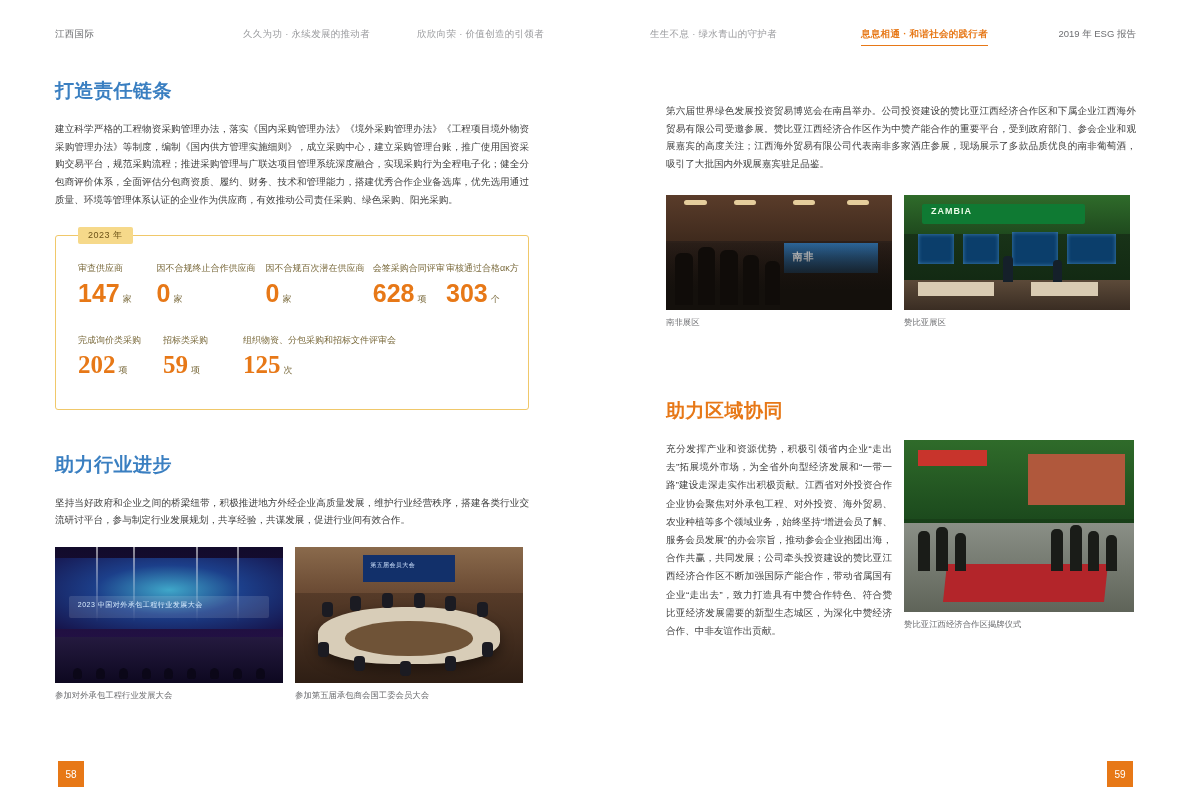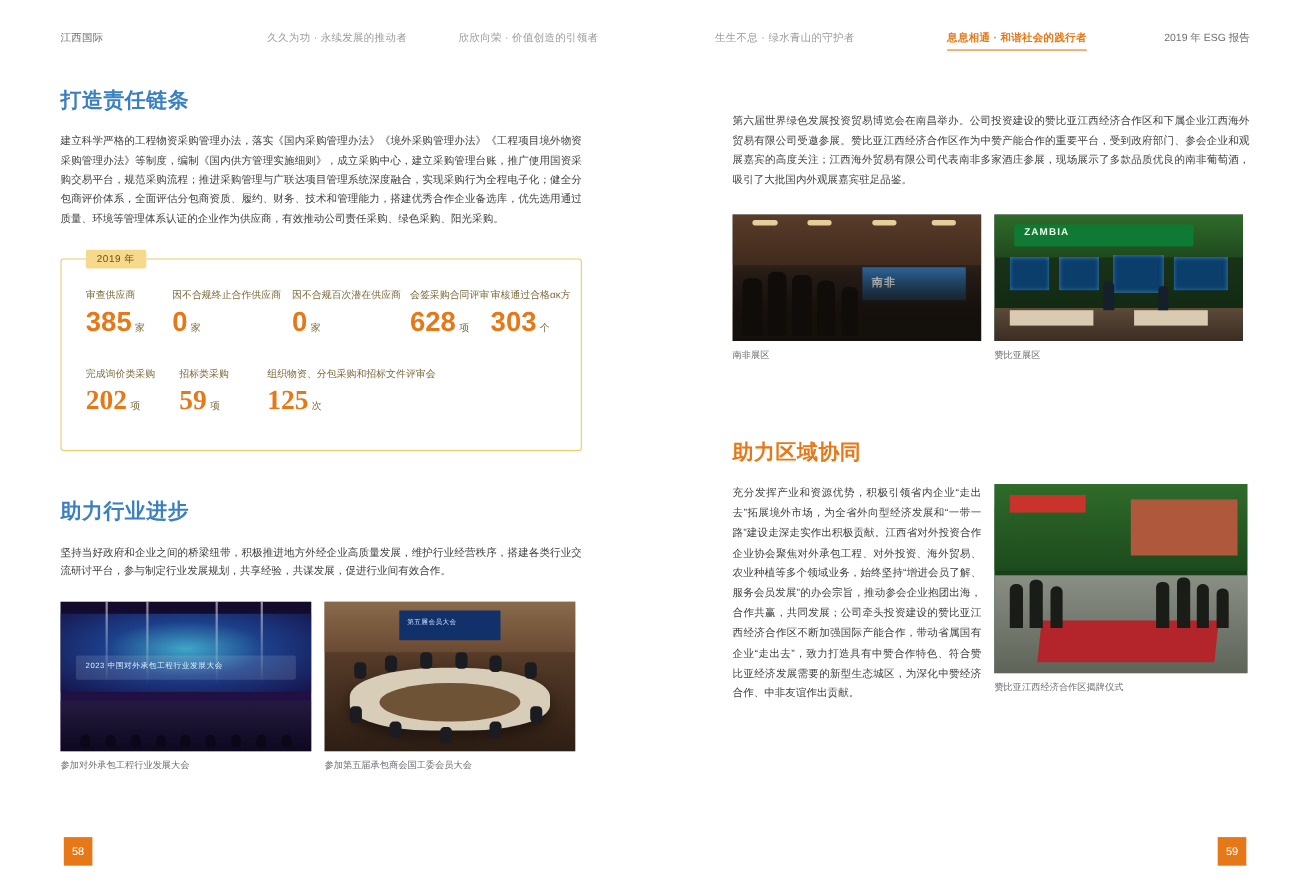--- a/index.html
+++ b/index.html
@@ -151,27 +151,27 @@
   </div>
 
   <div class="gutter"></div>
 
   <div class="col-left">
 
     <h2 class="sec">打造责任链条</h2>
     <p class="body">建立科学严格的工程物资采购管理办法，落实《国内采购管理办法》《境外采购管理办法》《工程项目境外物资采购管理办法》等制度，编制《国内供方管理实施细则》，成立采购中心，建立采购管理台账，推广使用国资采购交易平台，规范采购流程；推进采购管理与广联达项目管理系统深度融合，实现采购行为全程电子化；健全分包商评价体系，全面评估分包商资质、履约、财务、技术和管理能力，搭建优秀合作企业备选库，优先选用通过质量、环境等管理体系认证的企业作为供应商，有效推动公司责任采购、绿色采购、阳光采购。</p>
 
     <div class="databox">
-      <div class="tag">2019 年</div>
+      <div class="tag">2023 年</div>
 
       <div class="dgrid">
         <div class="ditem" style="width:90px">
           <div class="dlabel">审查供应商</div>
           <div class="dvalrow">
-            <span class="dval">385</span><span class="dunit">家</span>
+            <span class="dval">147</span><span class="dunit">家</span>
           </div>
         </div>
         <div class="ditem" style="width:125px">
           <div class="dlabel">因不合规终止合作供应商</div>
           <div class="dvalrow">
             <span class="dval">0</span><span class="dunit">家</span>
           </div>
         </div>
         <div class="ditem" style="width:123px">
           <div class="dlabel">因不合规百次潜在供应商</div>

